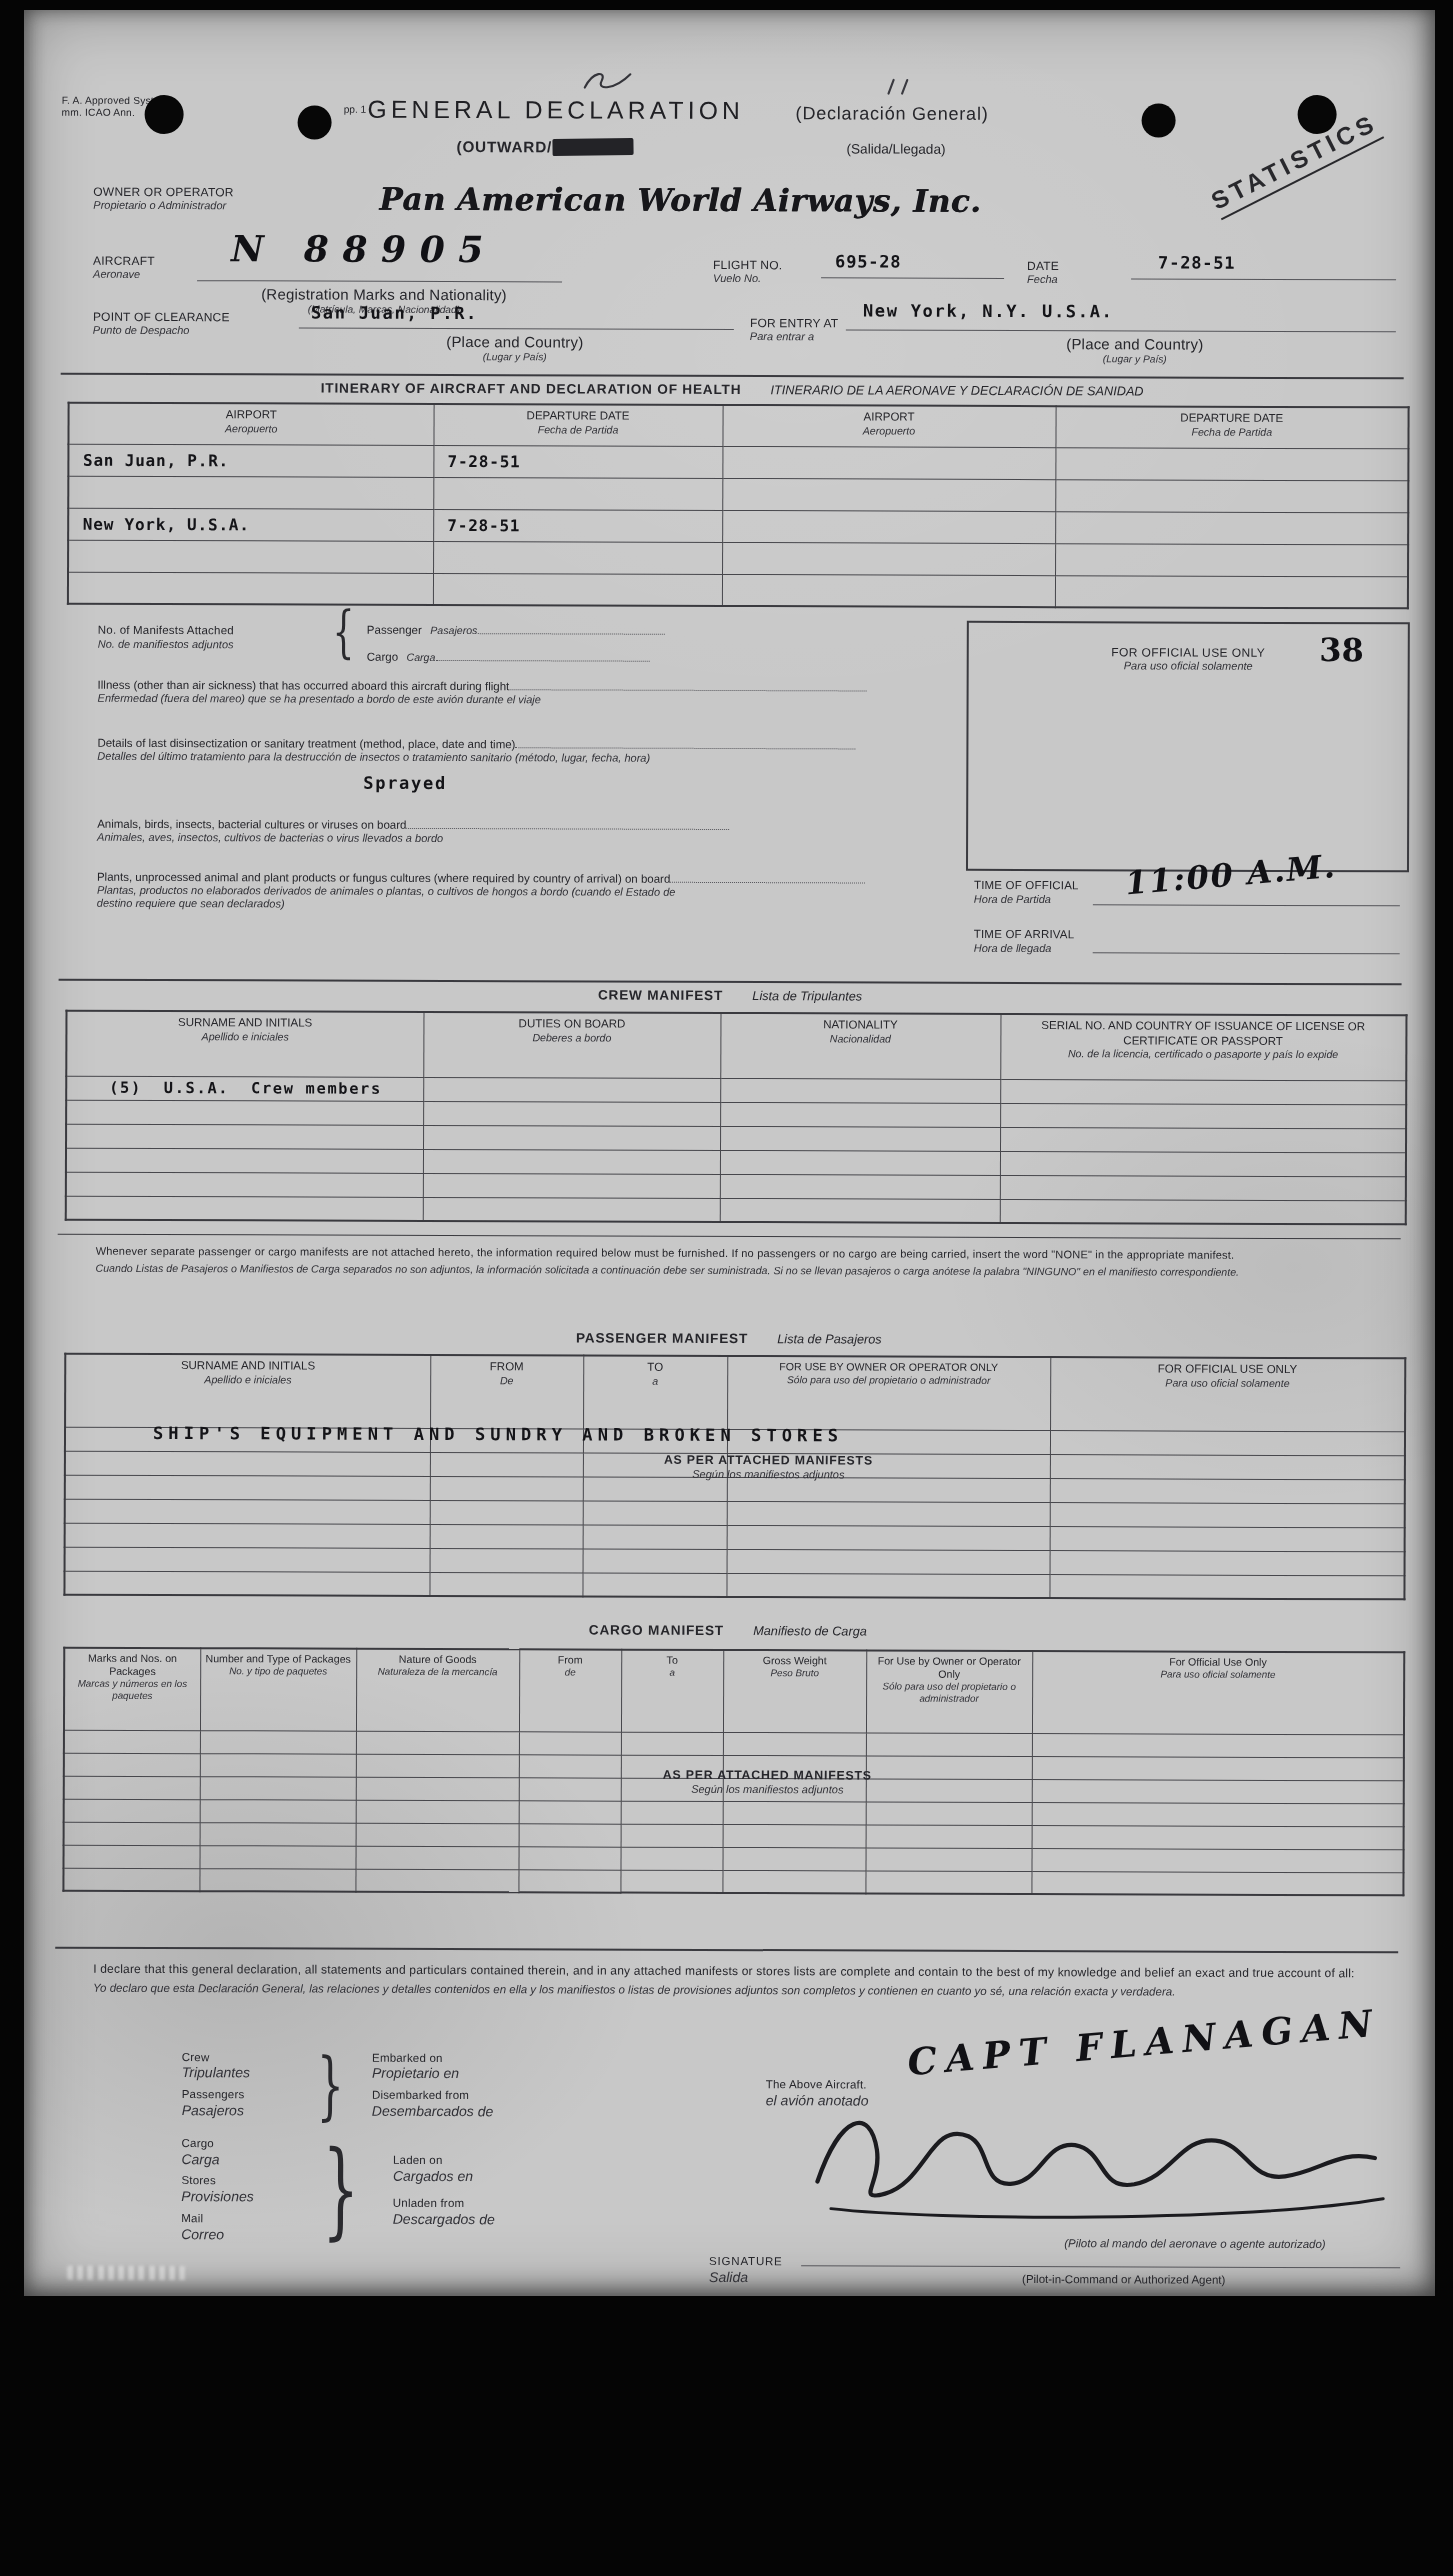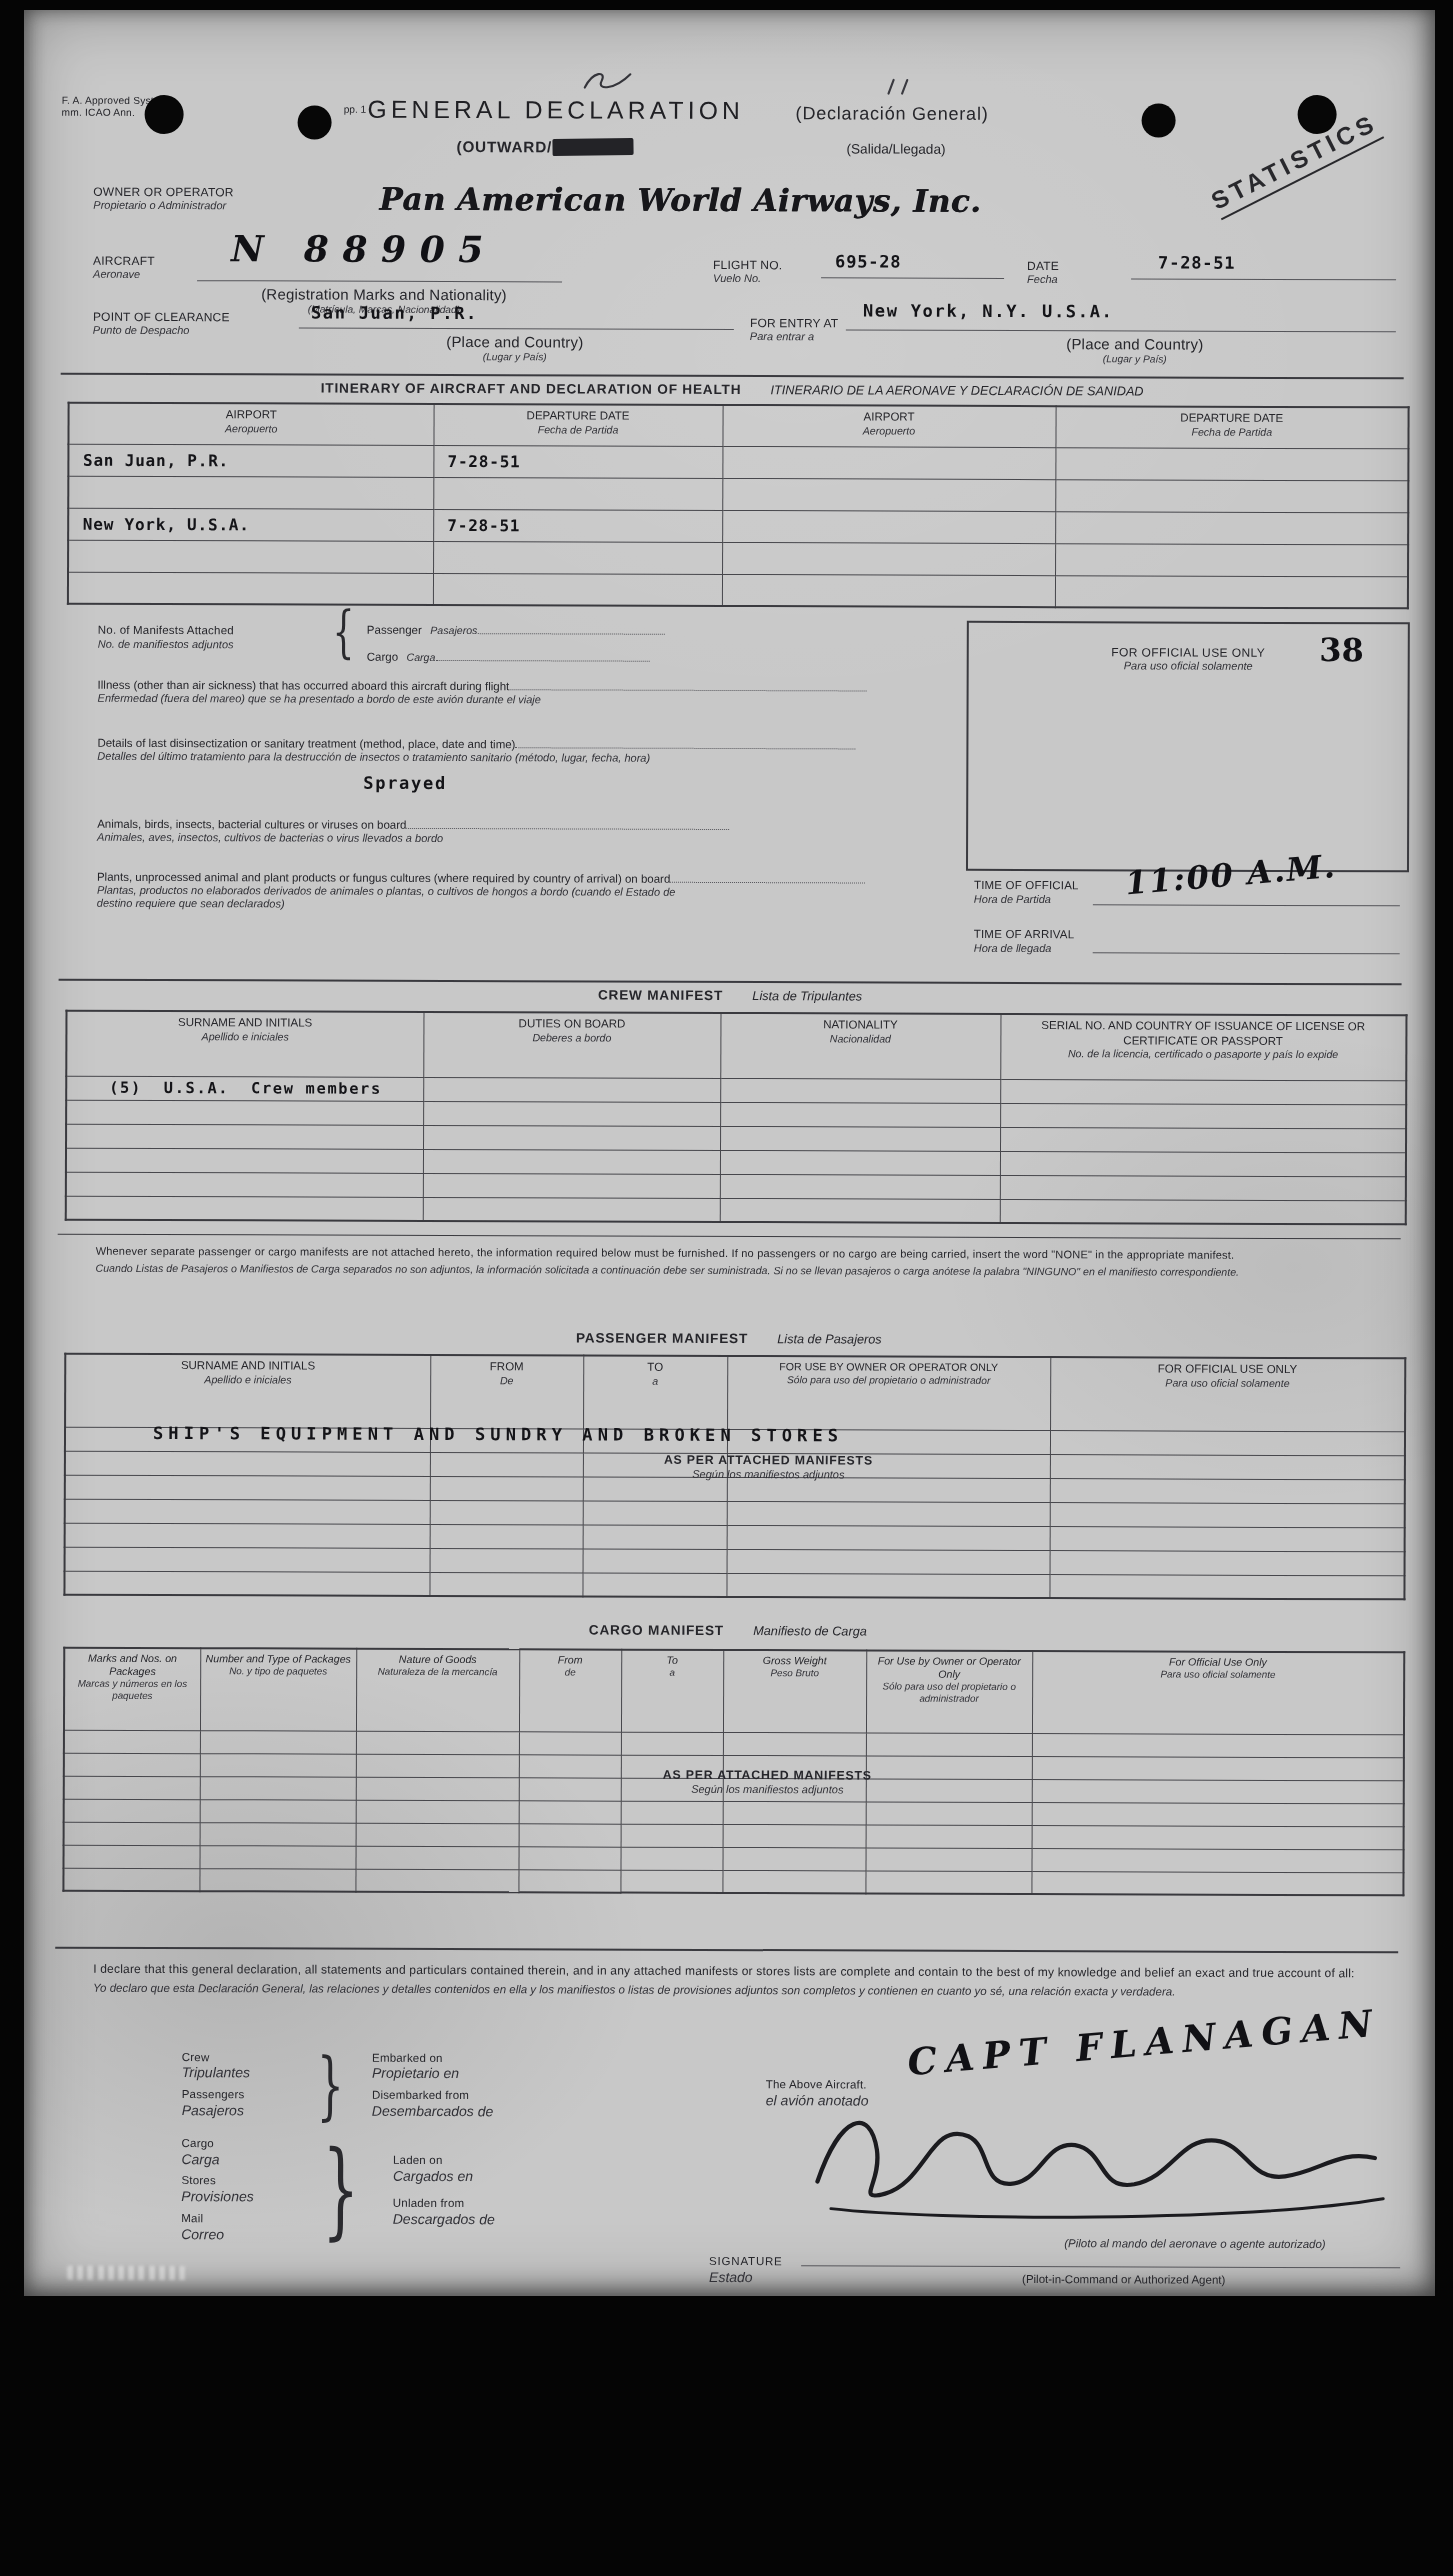--- a/index.html
+++ b/index.html
@@ -33,21 +33,21 @@
   .hole{position:absolute;background:#070707;border-radius:50%;}
   .stamp{transform:rotate(-27deg);font-weight:bold;font-size:24.6px;letter-spacing:4.2px;color:#1b1b1f;
          opacity:.92;border-bottom:2.5px solid #1b1b1f;padding-bottom:2.5px;}
   .redact{display:inline-block;background:#232327;color:transparent;transform:rotate(-1deg);
           padding:0.8px 4.2px;border-radius:1.7px;line-height:1;}
   table.frm{border-collapse:collapse;table-layout:fixed;position:absolute;border:2.1px solid #3a3a3f;}
   .frm th,.frm td{border:1.4px solid #47474c;padding:0;vertical-align:middle;overflow:hidden;}
   .frm thead th{vertical-align:top;padding:3.4px 3.4px 0 3.4px;text-align:center;font-weight:normal;}
   .then{display:block;font-size:11.5px;line-height:1.25;}
   .thes{display:block;font-style:italic;font-size:10.6px;line-height:1.2;color:#313137;}
-  .cg .then{font-size:10.6px;line-height:1.2;font-style:italic;} .cg .thes{font-size:9.8px;}
+  .cg .then{font-size:10.6px;line-height:1.2;} .cg .thes{font-size:9.8px;}
   .hdg{display:inline-block;font-weight:bold;font-size:13.6px;letter-spacing:0.8px;}
   .hdg-es{display:inline-block;font-style:italic;font-size:12.7px;margin-left:25.5px;font-weight:normal;}
   .hdgrow{width:100%;text-align:center;}
   .brace{font-family:"DejaVu Serif",serif;color:#2a2a2e;line-height:1;}
   .flexrow{display:flex;align-items:center;}
   .offbox{border:2.1px solid #3a3a3f;text-align:center;}
   .smudge{background:repeating-linear-gradient(90deg, rgba(240,240,240,.65) 0 6px, rgba(150,150,150,.4) 6px 10.2px);
           filter:blur(1.7px);opacity:.7;border-radius:2.5px;}
 </style>
 </head>
@@ -624,21 +624,21 @@
 
       <div class="abs hand" style="left:886px;top:2009px;font-size:37px;letter-spacing:8.5px;transform:rotate(-5deg)">CAPT FLANAGAN</div>
 
       <svg class="abs" style="left:781px;top:2078px" width="603" height="144" viewBox="0 0 710 170">
         <path d="M18 110 C 45 30 80 22 88 72 C 94 112 62 134 98 124 C 146 110 152 38 196 56 C 222 68 212 114 246 112 C 282 110 286 62 322 66 C 358 72 350 120 392 112 C 438 102 446 56 488 60 C 524 64 528 108 570 102 C 612 96 634 70 676 80" stroke="#1b1b1f" stroke-width="5" fill="none" stroke-linecap="round"></path>
         <path d="M34 142 C 160 156 520 156 686 128" stroke="#1b1b1f" stroke-width="3.5" fill="none" stroke-linecap="round"></path>
       </svg>
 
       <div class="abs ft" style="left:689px;top:2245px">
         <span class="en" style="letter-spacing:0.8px">SIGNATURE</span>
-        <span class="es">Estado</span>
+        <span class="es">Salida</span>
       </div>
       <div class="abs fill" style="left:781px;top:2255px;width:599px"></div>
       <div class="abs es" style="left:1044px;top:2226px;font-size:11.5px;font-style:italic">(Piloto al mando del aeronave o agente autorizado)</div>
       <div class="abs" style="left:1002px;top:2262px;font-size:11.5px">(Pilot-in-Command or Authorized Agent)</div>
 
       <div class="abs smudge" style="left:47px;top:2258px;width:119px;height:13.6px"></div>
 
     </div>
   </div>
 </div>

